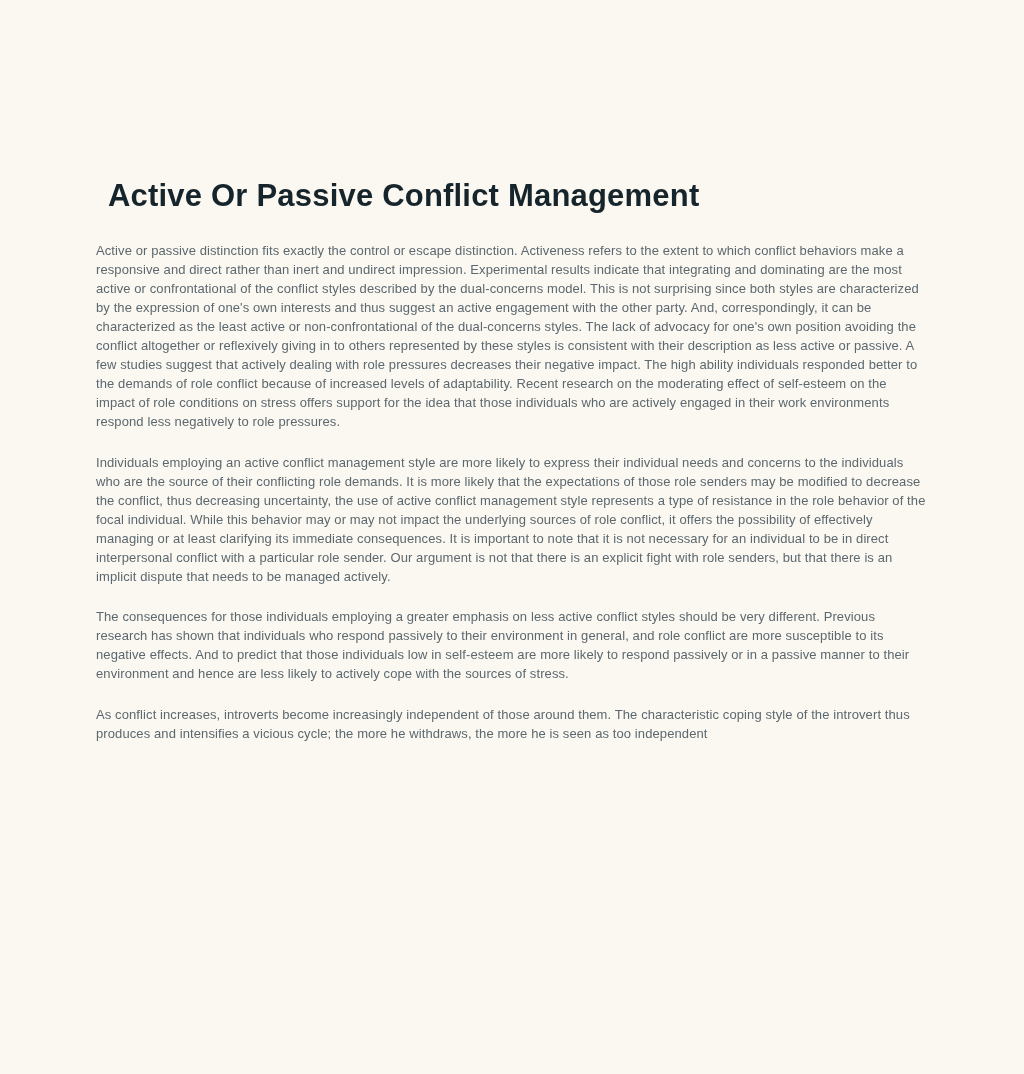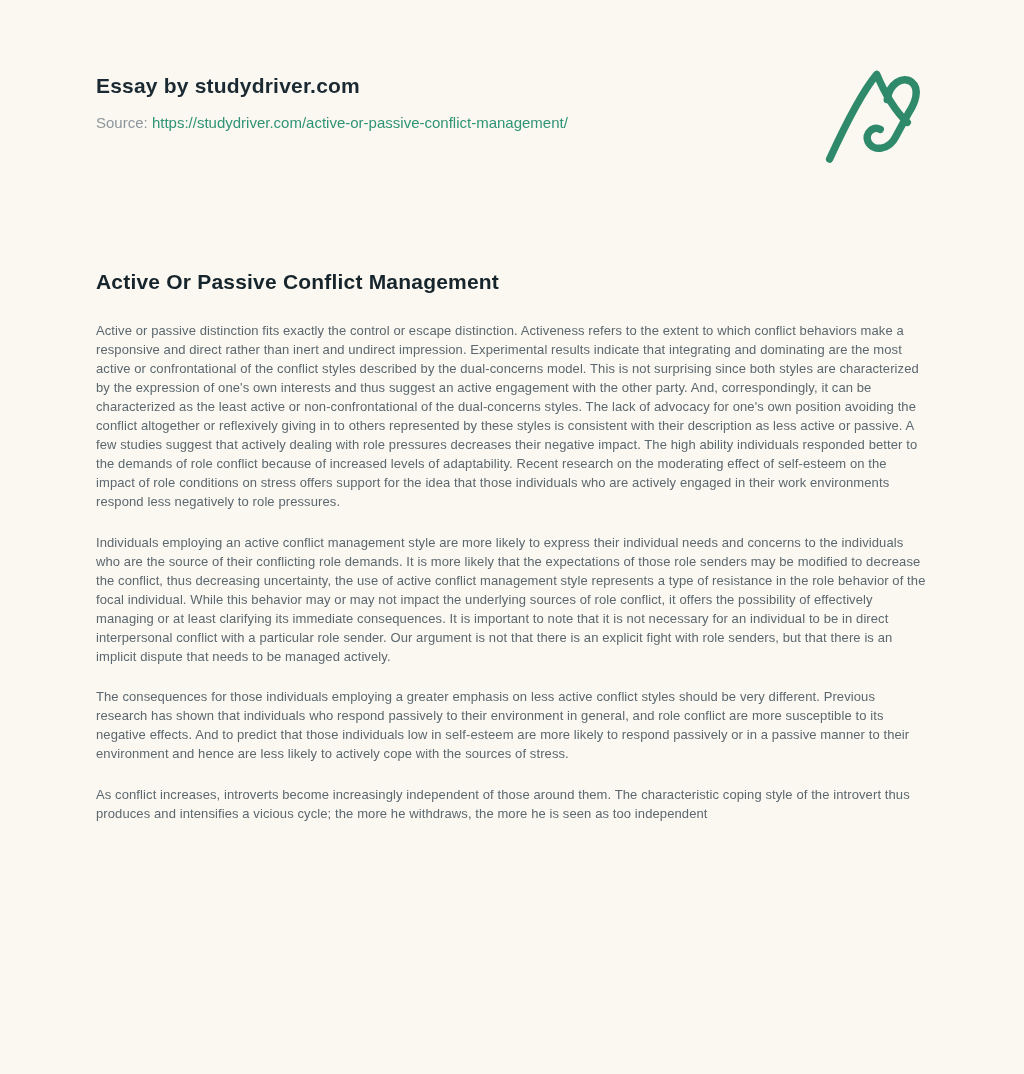--- a/index.html
+++ b/index.html
@@ -46,53 +46,39 @@
     height: 96px;
     margin-top: -4px;
     flex: 0 0 auto;
   }
   .logo svg {
     width: 100%;
     height: 100%;
     display: block;
   }
   .article-title {
-    margin: 104px 0 28px 0;
-    font-size: 21px;
+    margin: 104px 0 28px 12px;
+    font-size: 31px;
     font-weight: 700;
     color: #16242c;
     letter-spacing: 0.2px;
   }
   .article p {
     margin: 0 0 22px 0;
     font-size: 13px;
     line-height: 1.46;
     color: #5c686f;
     letter-spacing: 0.1px;
   }
 </style>
 </head>
 <body>
 
 <div class="page">
 
-  <header class="header">
-    <div class="header-left">
-      <h2 class="byline">Essay by studydriver.com</h2>
-      <p class="source-line"><span>Source:</span>
-        <a class="source-link">https://studydriver.com/active-or-passive-conflict-management/</a>
-      </p>
-    </div>
-    <div class="logo">
-      <svg viewBox="0 0 120 110" fill="none" stroke="#2f8a6c" stroke-width="8.5" stroke-linecap="round" stroke-linejoin="round">
-        <path d="M8 102 C30 54 46 24 62 5 C70 24 82 46 97 60"></path>
-        <path d="M74 34 C76 16 92 6 102 14 C112 22 106 38 98 50 L84 76 C76 92 58 94 52 82 C48 72 58 64 66 68"></path>
-      </svg>
-    </div>
-  </header>
 
   <main class="article">
     <h1 class="article-title">Active Or Passive Conflict Management</h1>
     <p>Active or passive distinction fits exactly the control or escape distinction. Activeness refers to the extent to which conflict behaviors make a responsive and direct rather than inert and undirect impression. Experimental results indicate that integrating and dominating are the most active or confrontational of the conflict styles described by the dual-concerns model. This is not surprising since both styles are characterized by the expression of one's own interests and thus suggest an active engagement with the other party. And, correspondingly, it can be characterized as the least active or non-confrontational of the dual-concerns styles. The lack of advocacy for one's own position avoiding the conflict altogether or reflexively giving in to others represented by these styles is consistent with their description as less active or passive. A few studies suggest that actively dealing with role pressures decreases their negative impact. The high ability individuals responded better to the demands of role conflict because of increased levels of adaptability. Recent research on the moderating effect of self-esteem on the impact of role conditions on stress offers support for the idea that those individuals who are actively engaged in their work environments respond less negatively to role pressures.</p>
     <p>Individuals employing an active conflict management style are more likely to express their individual needs and concerns to the individuals who are the source of their conflicting role demands. It is more likely that the expectations of those role senders may be modified to decrease the conflict, thus decreasing uncertainty, the use of active conflict management style represents a type of resistance in the role behavior of the focal individual. While this behavior may or may not impact the underlying sources of role conflict, it offers the possibility of effectively managing or at least clarifying its immediate consequences. It is important to note that it is not necessary for an individual to be in direct interpersonal conflict with a particular role sender. Our argument is not that there is an explicit fight with role senders, but that there is an implicit dispute that needs to be managed actively.</p>
     <p>The consequences for those individuals employing a greater emphasis on less active conflict styles should be very different. Previous research has shown that individuals who respond passively to their environment in general, and role conflict are more susceptible to its negative effects. And to predict that those individuals low in self-esteem are more likely to respond passively or in a passive manner to their environment and hence are less likely to actively cope with the sources of stress.</p>
     <p>As conflict increases, introverts become increasingly independent of those around them. The characteristic coping style of the introvert thus produces and intensifies a vicious cycle; the more he withdraws, the more he is seen as too independent</p>
   </main>
 
 </div>

